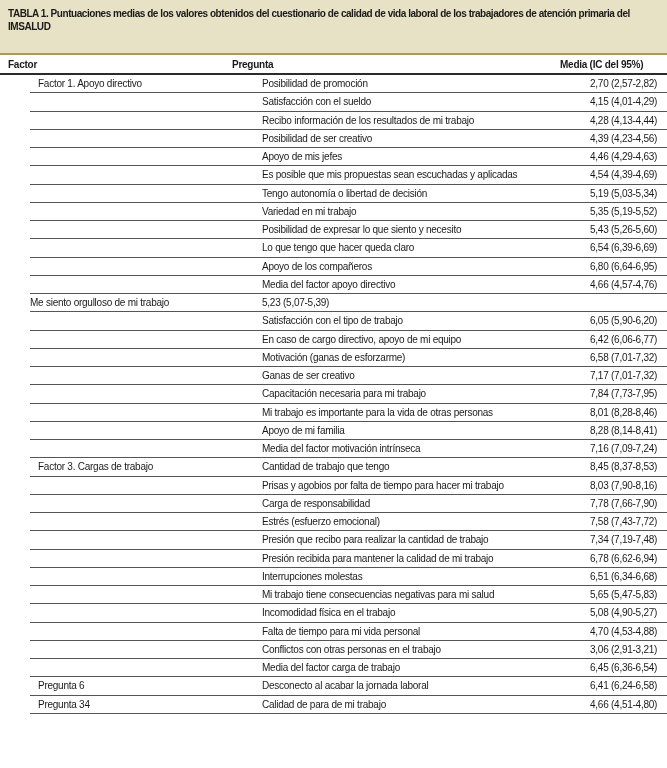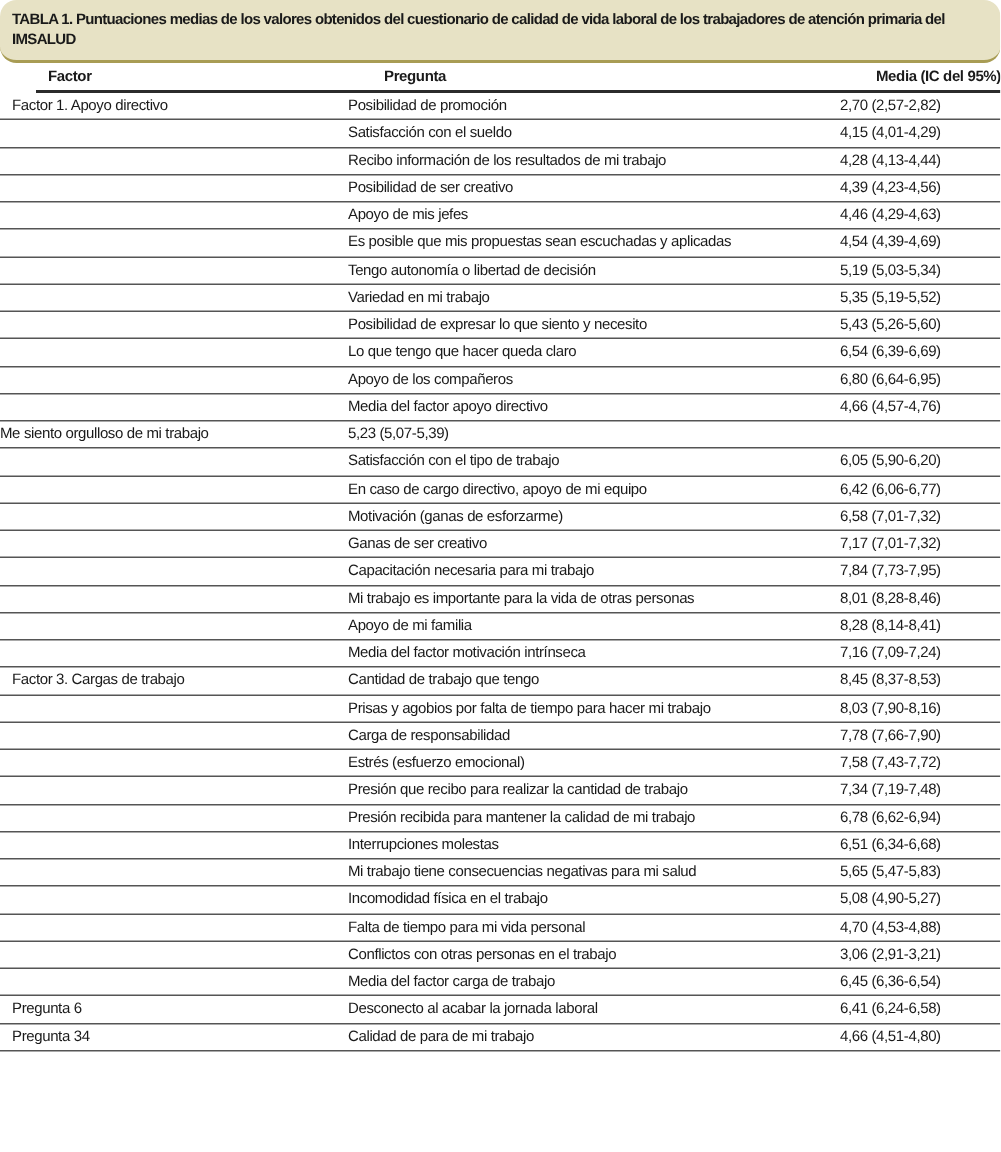--- a/index.html
+++ b/index.html
@@ -18,56 +18,55 @@
     -webkit-font-smoothing: antialiased;
   }
   .page {
     position: relative;
     width: 667px;
     height: 768px;
     background: var(--bg);
     overflow: hidden;
   }
   .title-band {
-    height: 42px;
+    height: 55px;
     background: var(--title-bg);
     border-bottom: 2px solid var(--title-rule);
     padding: 7px 10px 0 8px;
-    border-radius: 11px;
   }
   .title-band .title-text {
     font-size: 10px;
     font-weight: bold;
     letter-spacing: -0.45px;
     line-height: 13px;
     color: var(--text);
   }
   .header-row {
     display: grid;
     grid-template-columns: 232px 328px 1fr;
     height: 20px;
     align-items: end;
     padding-bottom: 3px;
     border-bottom: 2px solid var(--rule-strong);
-    margin-left: 24px;
   }
   .header-row > div {
     font-size: 10px;
     font-weight: bold;
     letter-spacing: -0.25px;
     white-space: nowrap;
   }
   .col-factor { padding-left: 8px; }
   .table-body { width: 667px; }
   .row {
     display: grid;
     grid-template-columns: 232px 328px 1fr;
     height: 18.26px;
     align-items: center;
     border-bottom: 1px solid var(--rule);
+    margin-left: 30px;
   }
   .row > div {
     font-size: 10px;
     letter-spacing: -0.25px;
     white-space: nowrap;
     overflow: visible;
     line-height: 1;
     padding-top: 1px;
   }
 </style>

